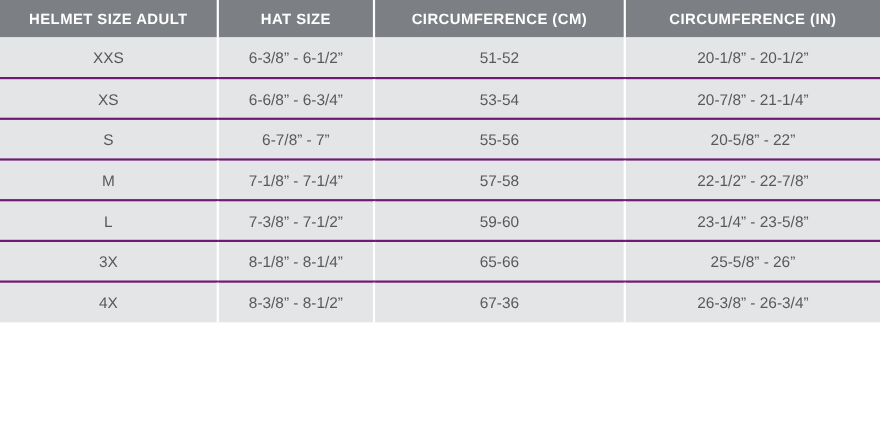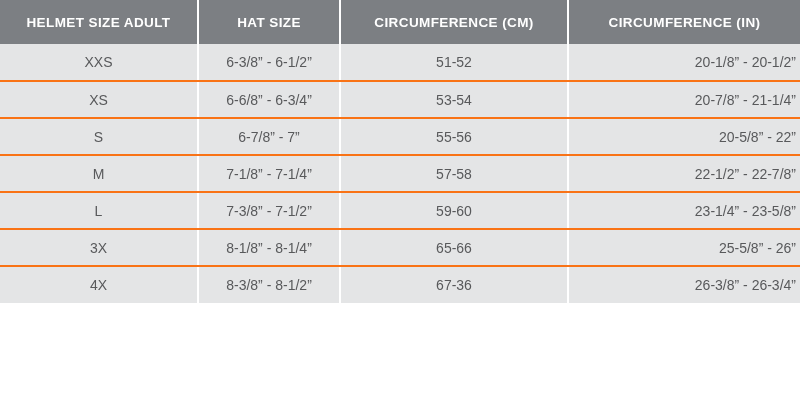--- a/index.html
+++ b/index.html
@@ -17,42 +17,41 @@
     border-collapse: collapse;
     table-layout: fixed;
   }
   #size-table th {
     background: #7c7f83;
     color: #ffffff;
     font-size: 13.5px;
     font-weight: bold;
     letter-spacing: 0.4px;
     text-align: center;
-    height: 44px;
+    height: 34px;
     padding: 0 4px;
     border-right: 2px solid #ffffff;
     box-sizing: border-box;
   }
   #size-table th:last-child {
     border-right: none;
   }
   #size-table td {
     color: #58595b;
     font-size: 14px;
     text-align: center;
     height: 37px;
     padding: 0 4px;
     border-right: 2px solid #ffffff;
-    border-bottom: 2px solid #f97316;
+    border-bottom: 2px solid #701a75;
     background: #e4e5e6;
     box-sizing: border-box;
   }
   #size-table td:last-child {
     border-right: none;
-    text-align: right;
   }
   #size-table tbody tr:last-child td {
     border-bottom: none;
   }
   
   col.c0 { width: 198px; }
   col.c1 { width: 142px; }
   col.c2 { width: 228px; }
   col.c3 { width: 232px; }
 </style>

